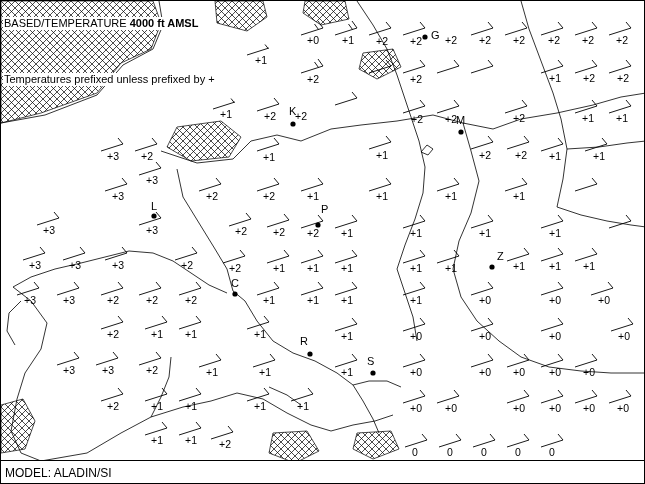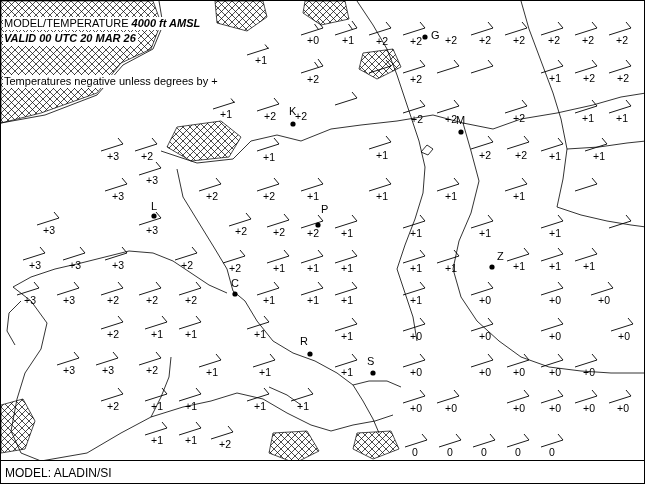--- a/index.html
+++ b/index.html
@@ -1,21 +1,21 @@
 <!DOCTYPE html>
 <html><head>
 <meta charset="utf-8">
 <style>
   html,body{margin:0;padding:0;background:#ffffff;}
   body{font-family:"Liberation Sans",sans-serif;}
   #root{position:relative;width:645px;height:484px;overflow:hidden;background:#ffffff;border:1px solid #000;box-sizing:border-box;}
   #mapsvg{position:absolute;left:0;top:0;width:645px;height:484px;}
   .hdr{position:absolute;left:2px;top:0px;z-index:30;line-height:13.5px;}
   .hdr div{white-space:nowrap;font-size:11px;color:#000;background:#fff;display:inline-block;padding:0 2px 0 1px;}
-  .hdr b{font-weight:bold;font-style:italic;}
+  .hdr b{font-weight:bold;}
   .footer{position:absolute;left:0px;bottom:0px;z-index:30;background:#fff;border-top:1px solid #000;width:645px;box-sizing:border-box;padding:2px 4px;}
   .footer span{font-size:12px;color:#000;}
   .stnlabel{position:absolute;z-index:25;font-size:11px;color:#000;background:transparent;}
   .tval{position:absolute;z-index:20;font-size:10.5px;color:#000;white-space:nowrap;}
 </style>
 </head>
 <body>
 
 <div id="root">
 
@@ -447,25 +447,25 @@
         <circle cx="317" cy="224" r="2.6" fill="#000"></circle>
         <circle cx="491" cy="266" r="2.6" fill="#000"></circle>
         <circle cx="234" cy="293" r="2.6" fill="#000"></circle>
         <circle cx="309" cy="353" r="2.6" fill="#000"></circle>
         <circle cx="372" cy="372" r="2.6" fill="#000"></circle>
       </g>
   </svg>
 
   <div class="hdr">
     <br>
-    <div><span>MODEL/TEMPERATURE </span><b>4000 ft AMSL</b></div><br>
-    <div><b>VALID 00 UTC 20 MAR 26</b></div><br>
+    <div><span>BASED/TEMPERATURE </span><b>4000 ft AMSL</b></div><br>
     <br>
     <br>
-    <div>Temperatures negative unless degrees by +</div>
+    <br>
+    <div>Temperatures prefixed unless prefixed by +</div>
   </div>
 
   <div id="temps">
       <div class="tval" style="left: 306px; top: 33px;">+0</div>
       <div class="tval" style="left: 341px; top: 33px;">+1</div>
       <div class="tval" style="left: 375px; top: 34px;">+2</div>
       <div class="tval" style="left: 409px; top: 34px;">+2</div>
       <div class="tval" style="left: 444px; top: 33px;">+2</div>
       <div class="tval" style="left: 478px; top: 33px;">+2</div>
       <div class="tval" style="left: 512px; top: 33px;">+2</div>

